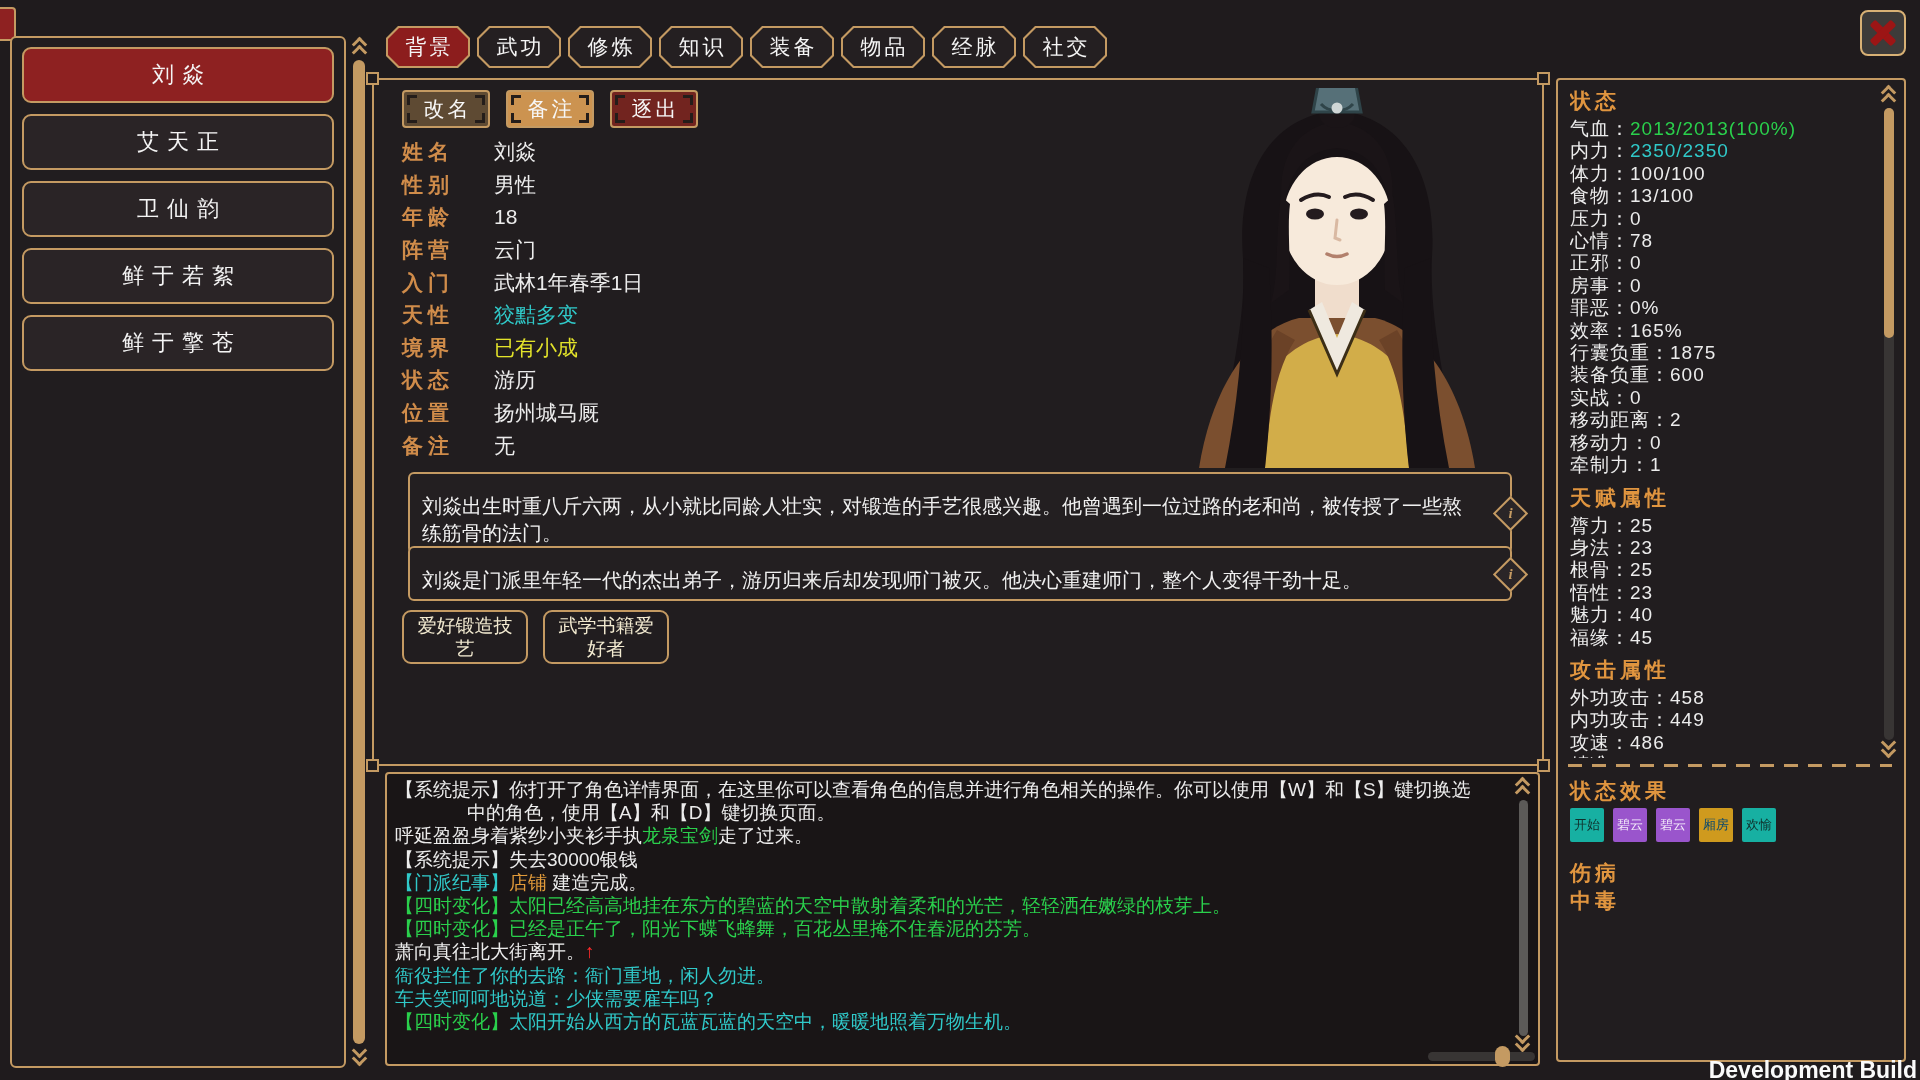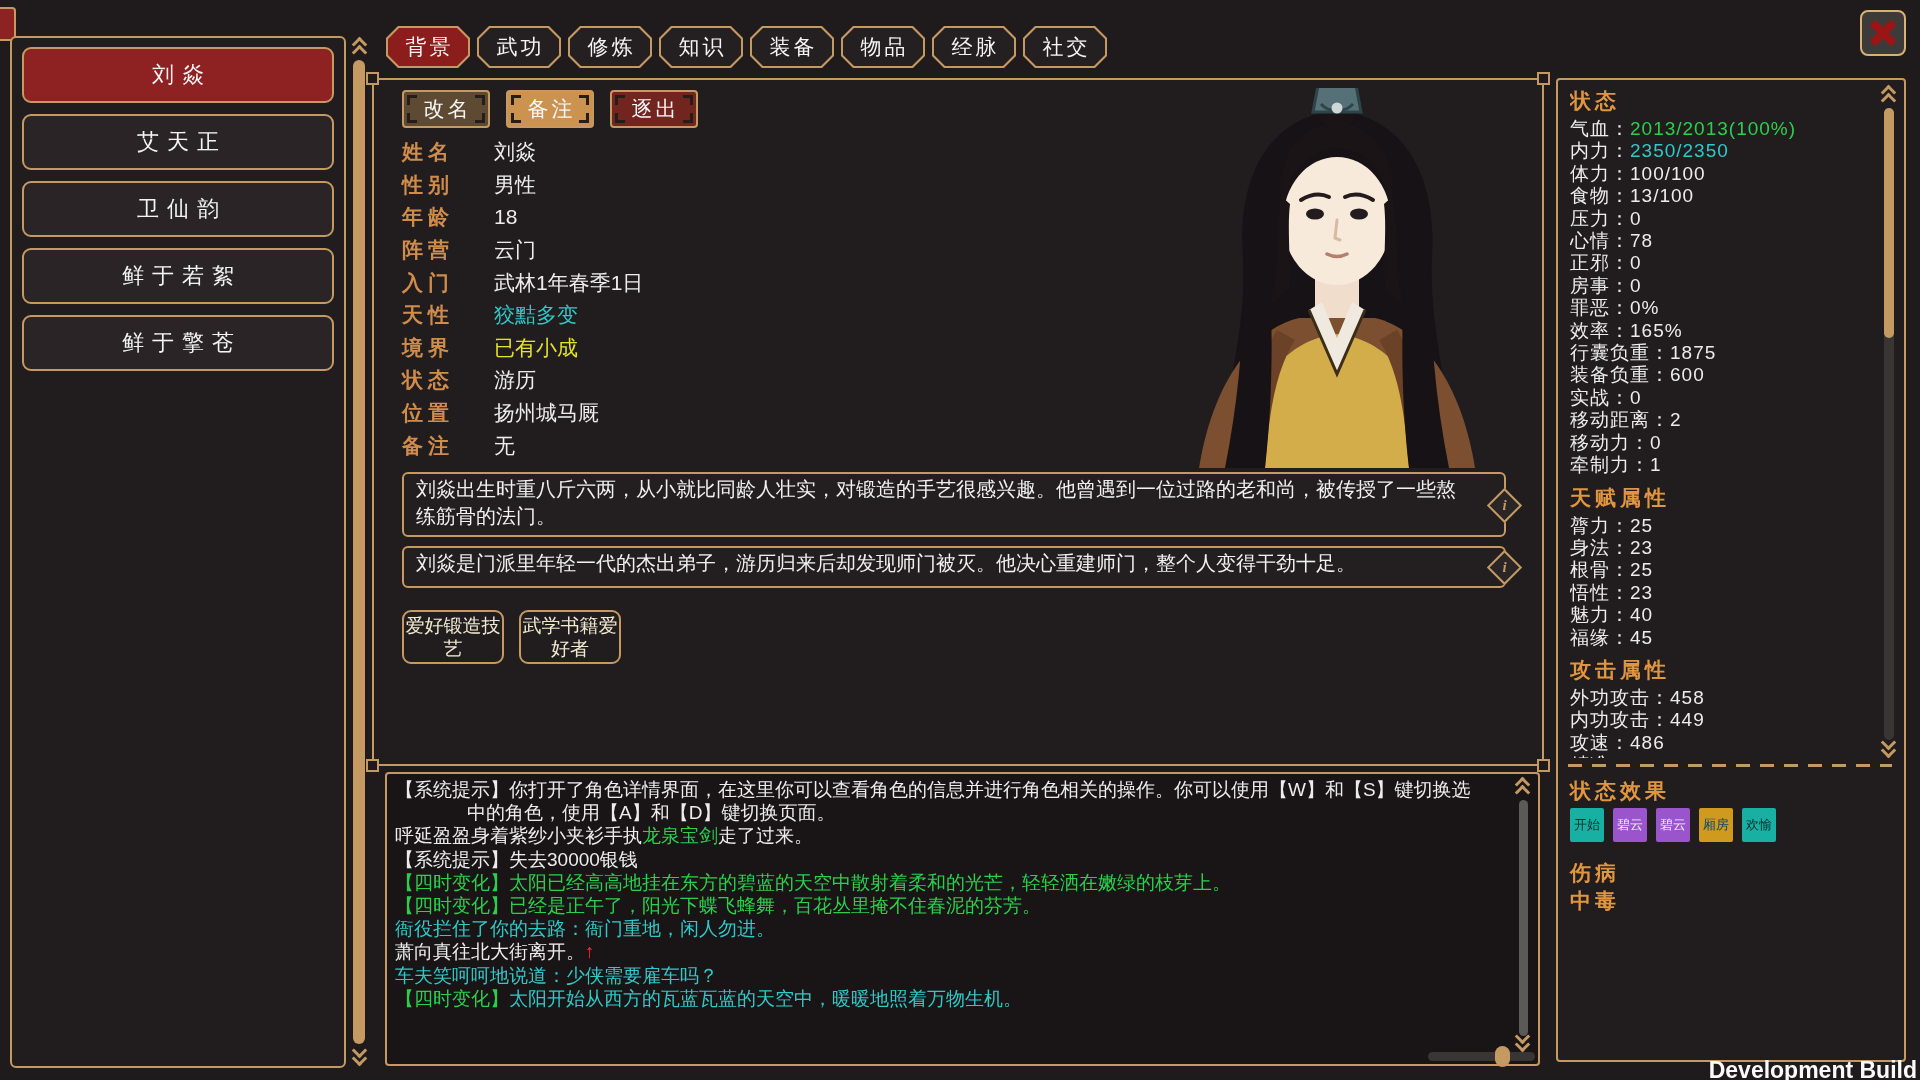--- a/index.html
+++ b/index.html
@@ -49,32 +49,32 @@
   .ck{position:absolute;width:7px;height:7px;}
   .ck.tl{left:3px;top:3px;border-left:3px solid #241d1a;border-top:3px solid #241d1a;}
   .ck.tr{right:3px;top:3px;border-right:3px solid #241d1a;border-top:3px solid #241d1a;}
   .ck.bl{left:3px;bottom:3px;border-left:3px solid #241d1a;border-bottom:3px solid #241d1a;}
   .ck.br{right:3px;bottom:3px;border-right:3px solid #241d1a;border-bottom:3px solid #241d1a;}
   .profile{position:absolute;left:28px;top:56px;}
   .prow{height:32.6px;display:flex;align-items:center;}
   .plabel{width:92px;color:var(--label_orange);font-size:21px;font-weight:bold;letter-spacing:5px;}
   .pval{font-size:21px;}
   .portrait{position:absolute;left:795px;top:8px;width:335px;height:380px;}
-  .bio{position:absolute;left:28px;width:1104px;border:2px solid var(--gold_border);border-radius:6px;
-       background:#231f21;color:#f0f0f0;font-size:20px;line-height:27px;padding:2px 40px 5px 12px;box-sizing:border-box;}
+  .bio{position:absolute;left:34px;width:1104px;border:2px solid var(--gold_border);border-radius:6px;
+       background:#231f21;color:#f0f0f0;font-size:20px;line-height:27px;padding:19px 40px 5px 12px;box-sizing:border-box;}
   .bio0{top:392px;min-height:62px}.bio1{top:466px;min-height:42px}
   .info-diamond{position:absolute;right:-13px;top:50%;margin-top:-12px;width:21px;height:21px;
        border:2px solid var(--gold_border);background:#2a2527;transform:rotate(45deg);cursor:pointer;}
   .info-diamond b{position:absolute;inset:0;display:flex;align-items:center;justify-content:center;
        transform:rotate(-45deg);color:var(--gold_border);font-family:"Liberation Serif","DejaVu Serif",serif;
        font-style:italic;font-size:15px;}
   .traits{position:absolute;left:28px;top:530px;display:flex;gap:15px;}
   .trait-chip{width:98px;min-height:46px;border:2px solid var(--gold_border);border-radius:9px;
        display:flex;align-items:center;justify-content:center;text-align:center;
-       font-size:19px;line-height:23px;color:#f2ead0;padding:2px 0;box-sizing:content-box;cursor:pointer;}
+       font-size:19px;line-height:23px;color:#f2ead0;padding:2px 12px;box-sizing:content-box;cursor:pointer;}
   
   .log-panel{position:absolute;left:385px;top:772px;width:1155px;height:294px;
        border:2px solid var(--gold_border);border-radius:4px;background:#191516;box-sizing:border-box;}
   .log-content{position:absolute;left:8px;right:34px;top:4px;bottom:12px;overflow:hidden;
        font-size:19px;line-height:23.2px;}
   .log-line.indent{padding-left:72px;}
   
   .right-panel{position:absolute;left:1556px;top:78px;width:350px;height:984px;
        border:2px solid var(--gold_border);border-radius:4px;background:#211d1f;box-sizing:border-box;}
   .stats-scroll{position:absolute;left:12px;top:6px;width:300px;height:672px;overflow:hidden;}
@@ -297,24 +297,25 @@
         </div>
       </div>
   </div>
 
   <div class="log-panel">
     <div class="log-content">
         <div class="log-line"><span class="c-white">【系统提示】你打开了角色详情界面，在这里你可以查看角色的信息并进行角色相关的操作。你可以使用【W】和【S】键切换选</span></div>
         <div class="log-line indent"><span class="c-white">中的角色，使用【A】和【D】键切换页面。</span></div>
         <div class="log-line"><span class="c-white">呼延盈盈身着紫纱小夹衫手执</span><span class="c-green">龙泉宝剑</span><span class="c-white">走了过来。</span></div>
         <div class="log-line"><span class="c-white">【系统提示】失去30000银钱</span></div>
+        <div class="log-line"><span class="c-cyan">【门派纪事】</span><span class="c-orange">店铺</span><span class="c-white"> 建造完成。</span></div>
         <div class="log-line"><span class="c-green">【四时变化】太阳已经高高地挂在东方的碧蓝的天空中散射着柔和的光芒，轻轻洒在嫩绿的枝芽上。</span></div>
         <div class="log-line"><span class="c-green">【四时变化】已经是正午了，阳光下蝶飞蜂舞，百花丛里掩不住春泥的芬芳。</span></div>
+        <div class="log-line"><span class="c-white">萧向真往北大街离开。</span><span class="c-red">↑</span></div>
         <div class="log-line"><span class="c-cyan">衙役拦住了你的去路：衙门重地，闲人勿进。</span></div>
-        <div class="log-line"><span class="c-white">萧向真往北大街离开。</span><span class="c-red">↑</span></div>
         <div class="log-line"><span class="c-cyan">车夫笑呵呵地说道：少侠需要雇车吗？</span></div>
         <div class="log-line"><span class="c-green">【四时变化】</span><span class="c-cyan">太阳开始从西方的瓦蓝瓦蓝的天空中，暖暖地照着万物生机。</span></div>
       </div>
     <span class="chev up" style="right:8px;top:8px;"></span>
     <span class="thumb-gray" style="right:10px;top:26px;width:9px;height:236px;"></span>
     <span class="chev down" style="right:8px;top:260px;"></span>
     <span class="track-gray" style="left:1041px;top:278px;width:107px;height:9px;"></span>
     <span class="thumb-gold" style="left:1108px;top:272px;width:15px;height:21px;border-radius:8px;"></span>
   </div>
 

